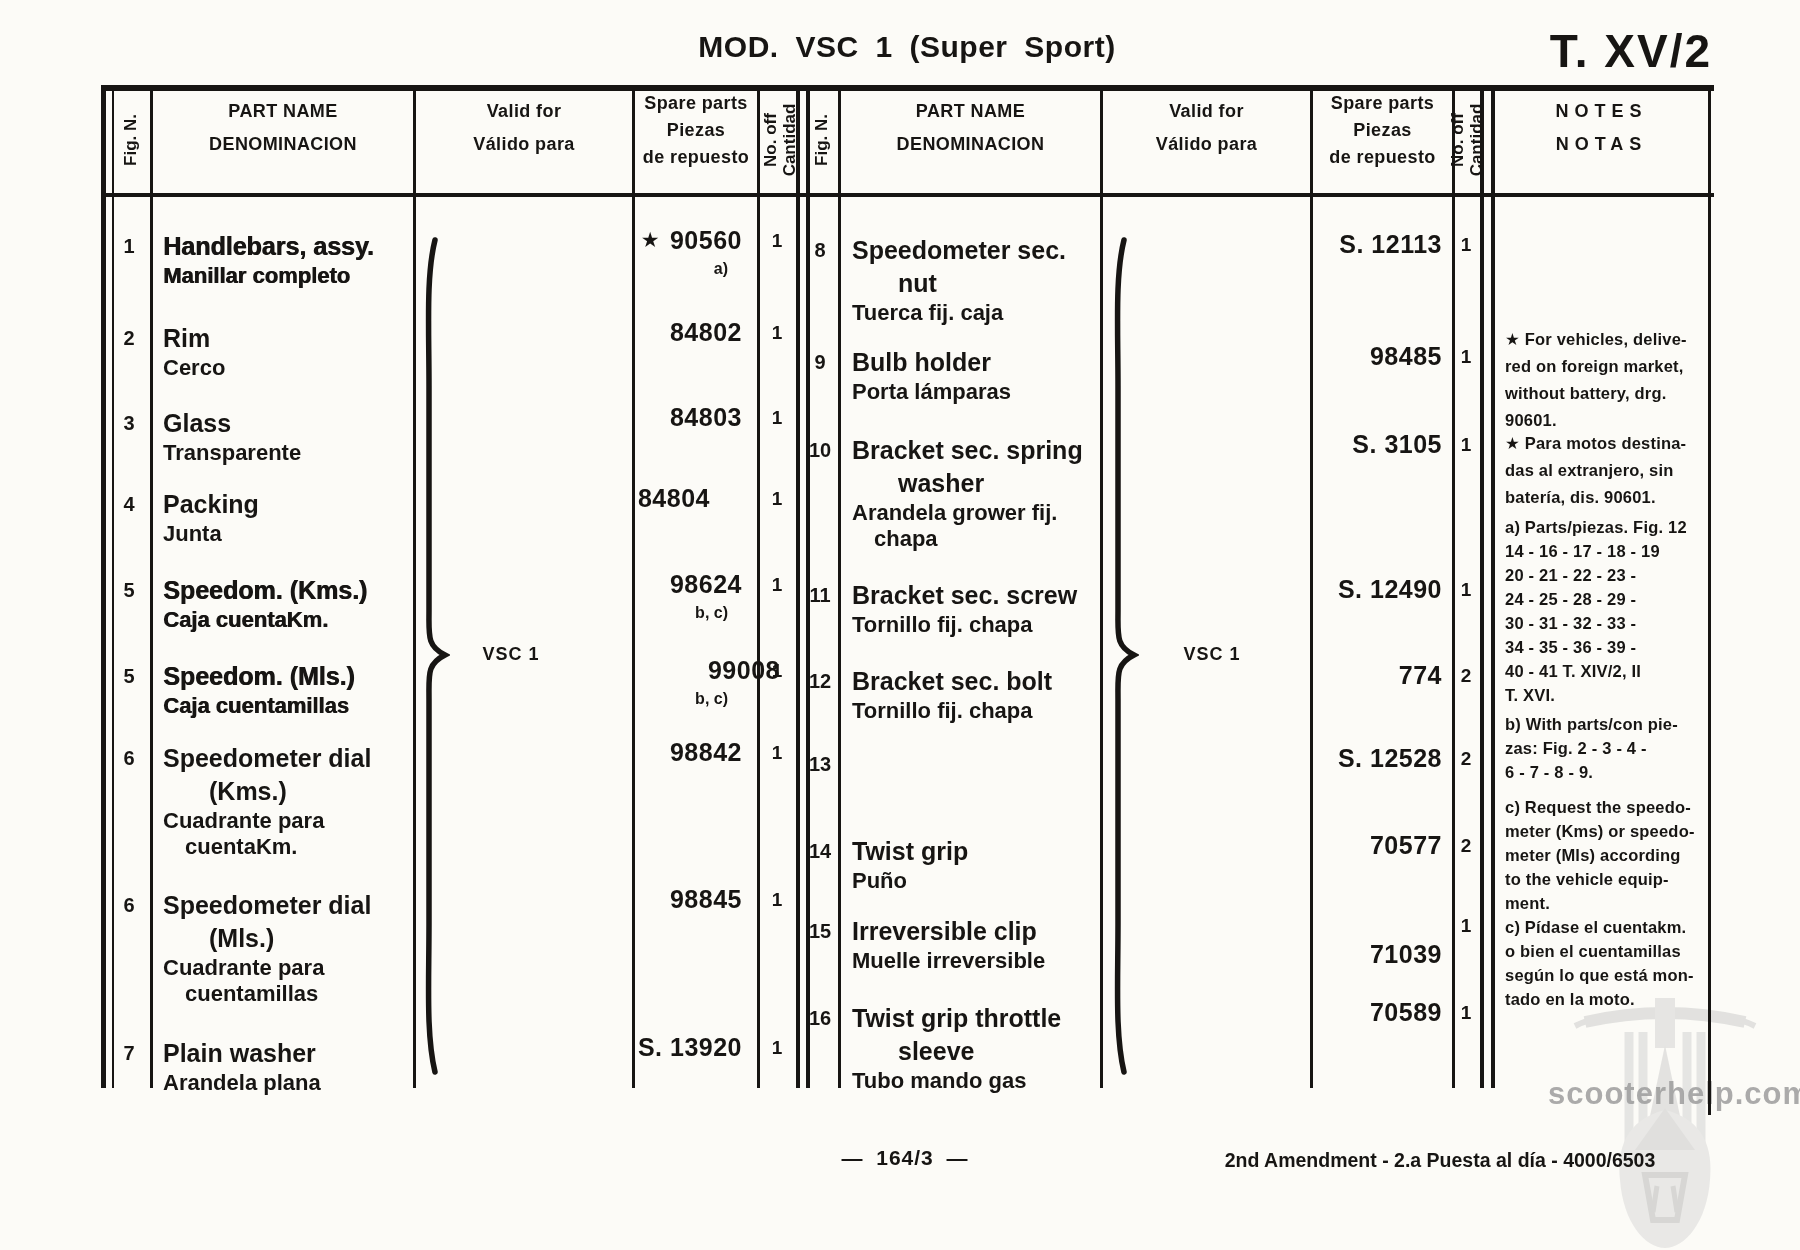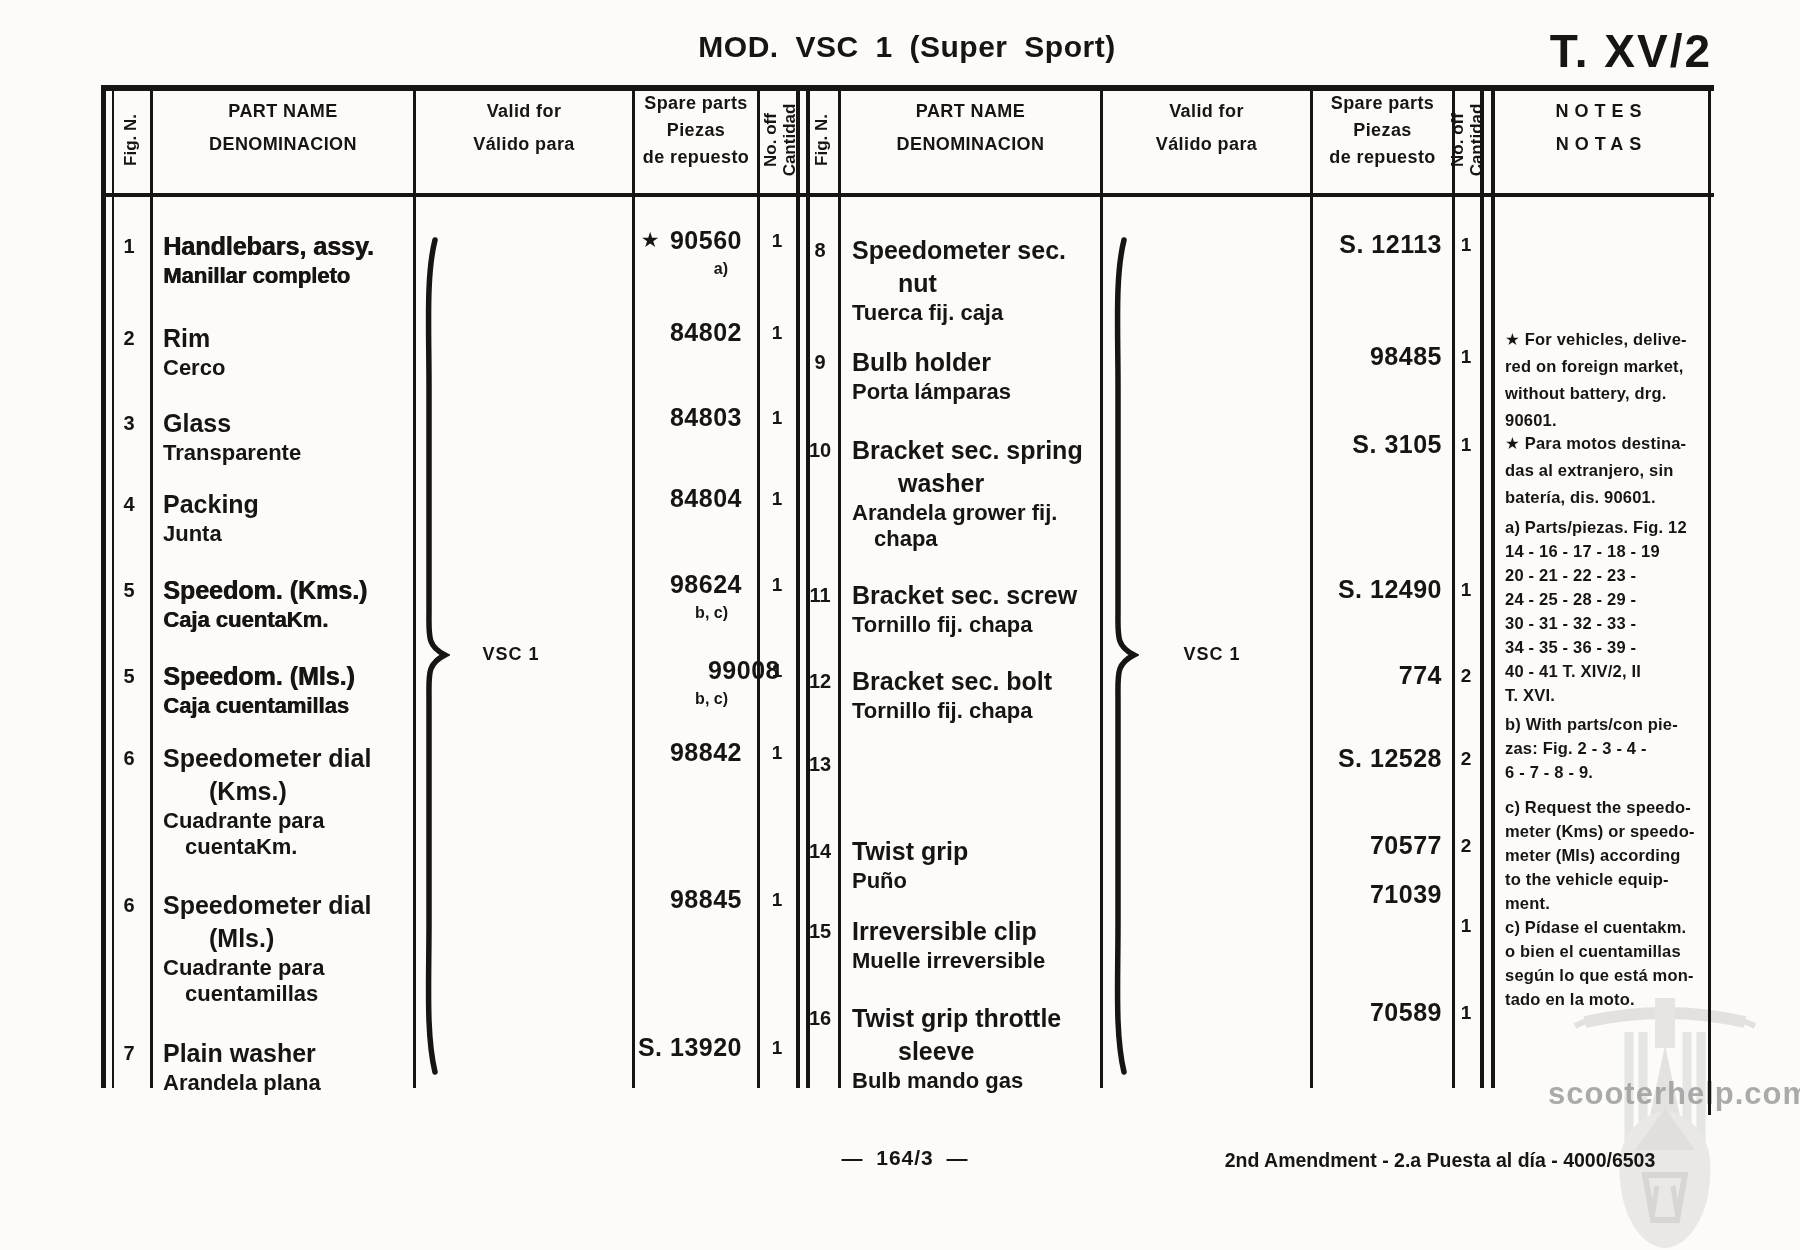--- a/index.html
+++ b/index.html
@@ -161,21 +161,21 @@
       </div>
       <div class="part" style="right: 1058px; top: 403px;">
         <span>84803</span>
       </div>
       <div class="qty" style="left: 755px; top: 407px; width: 44px;">1</div>
       <div class="fig" style="left: 104px; top: 493px; width: 50px;">4</div>
       <div class="nameblock" style="left: 163px; top: 488px;">
         <div class="ln-en" style="padding-left: 0px;">Packing</div>
         <div class="ln-es" style="padding-left: 0px;">Junta</div>
       </div>
-      <div class="part" style="right: 1058px; top: 484px; justify-content: center;">
+      <div class="part" style="right: 1090px; top: 484px; justify-content: center;">
         <span>84804</span>
       </div>
       <div class="qty" style="left: 755px; top: 488px; width: 44px;">1</div>
       <div class="fig" style="left: 104px; top: 579px; width: 50px;">5</div>
       <div class="nameblock heavy" style="left: 163px; top: 574px;">
         <div class="ln-en" style="padding-left: 0px;">Speedom. (Kms.)</div>
         <div class="ln-es" style="padding-left: 0px;">Caja cuentaKm.</div>
       </div>
       <div class="part heavy" style="right: 1058px; top: 570px;">
         <span>98624</span>
@@ -283,29 +283,29 @@
       </div>
       <div class="part" style="right: 358px; top: 831px;">
         <span>70577</span>
       </div>
       <div class="qty" style="left: 1444px; top: 835px; width: 44px;">2</div>
       <div class="fig" style="left: 795px; top: 920px; width: 50px;">15</div>
       <div class="nameblock" style="left: 852px; top: 915px;">
         <div class="ln-en" style="padding-left: 0px;">Irreversible clip</div>
         <div class="ln-es" style="padding-left: 0px;">Muelle irreversible</div>
       </div>
-      <div class="part" style="right: 358px; top: 880px;">
+      <div class="part" style="right: 358px; top: 940px;">
         <span>71039</span>
       </div>
       <div class="qty" style="left: 1444px; top: 915px; width: 44px;">1</div>
       <div class="fig" style="left: 795px; top: 1007px; width: 50px;">16</div>
       <div class="nameblock" style="left: 852px; top: 1002px;">
         <div class="ln-en" style="padding-left: 0px;">Twist grip throttle</div>
         <div class="ln-en" style="padding-left: 46px;">sleeve</div>
-        <div class="ln-es" style="padding-left: 0px;">Bulb mando gas</div>
+        <div class="ln-es" style="padding-left: 0px;">Tubo mando gas</div>
       </div>
       <div class="part" style="right: 358px; top: 998px;">
         <span>70589</span>
       </div>
       <div class="qty" style="left: 1444px; top: 1002px; width: 44px;">1</div>
       <div class="note" style="top: 326px; line-height: 27px;">
         <div>★ For vehicles, delive-</div>
         <div>red on foreign market,</div>
         <div>without battery, drg.</div>
         <div>90601.</div>

